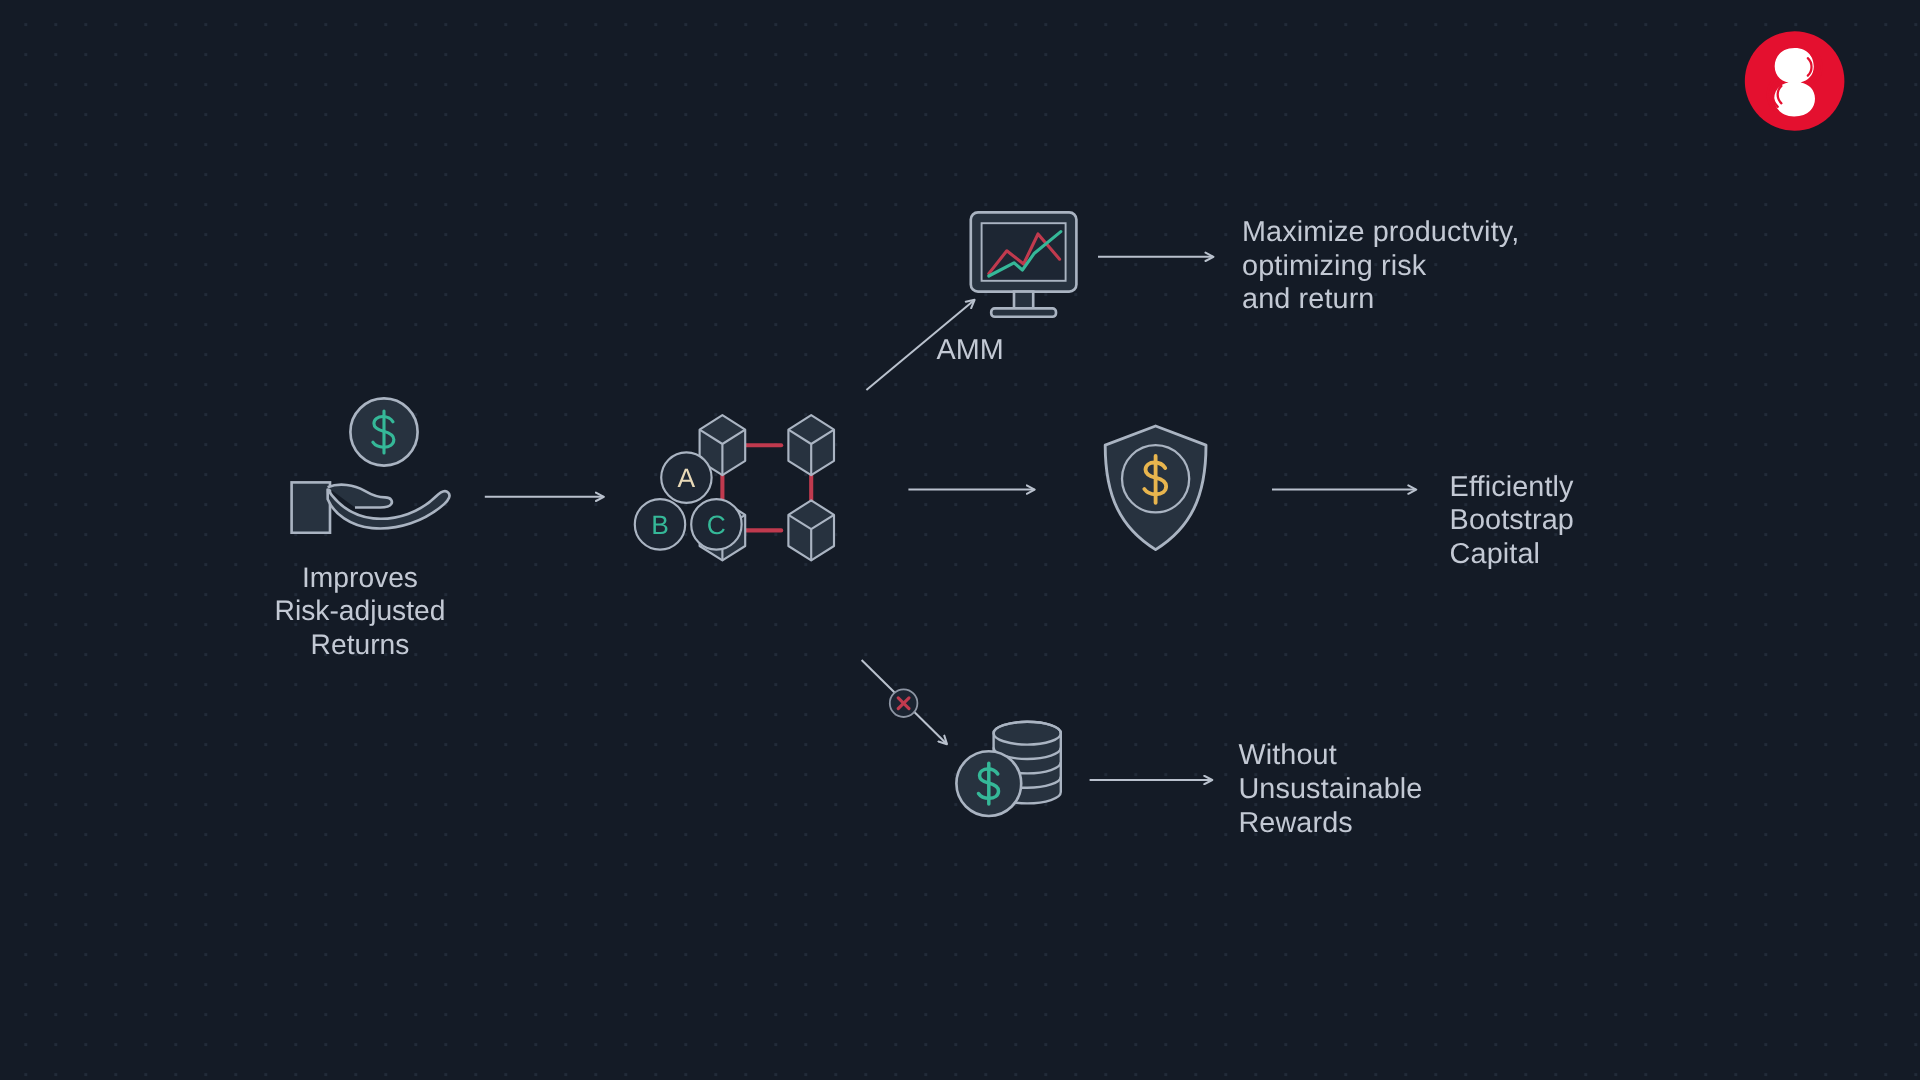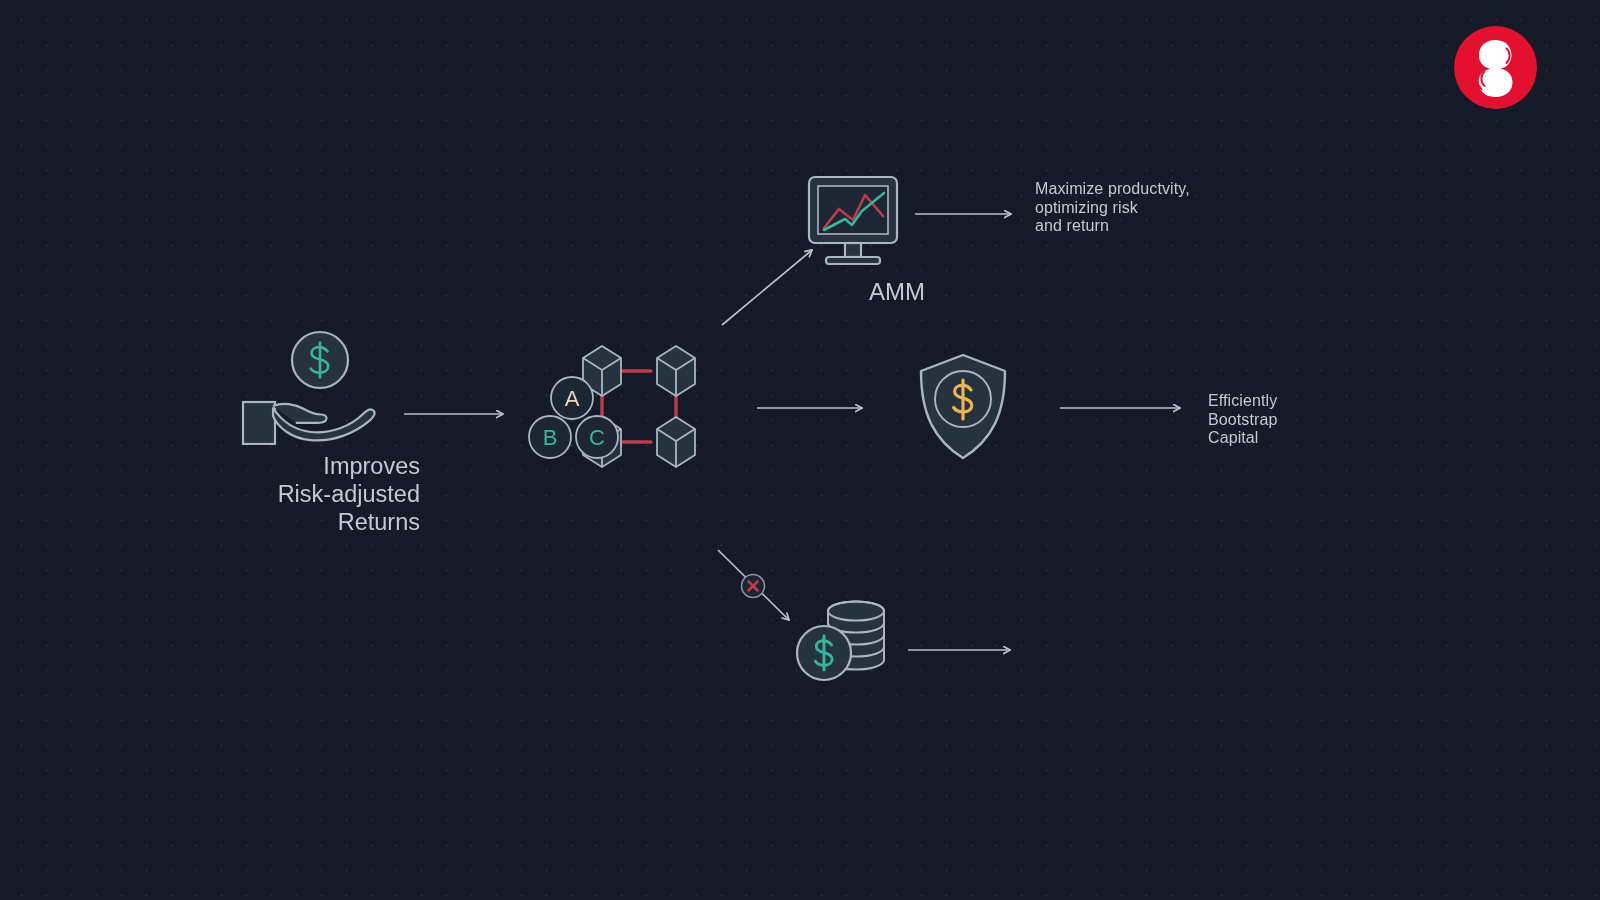--- a/index.html
+++ b/index.html
@@ -44,21 +44,21 @@
     left: 0; top: 0;
     width: 1600px;
     height: 900px;
     pointer-events: none;
   }
 
   
   .label {
     position: absolute;
     color: #c3c9d4;
-    font-size: 16px;
+    font-size: 24px;
     line-height: 1.17;
     letter-spacing: 0.1px;
     white-space: pre-line;
   }
   .label.left   { text-align: left; }
 
   .node-caption {
     position: absolute;
     color: #c3c9d4;
     font-size: 23.5px;
@@ -142,21 +142,21 @@
 
       <rect x="3" y="72" width="32" height="42" fill="#27323f" stroke="#aab4c2" stroke-width="2.2"></rect>
 
       <path d="M33 76 c10 -4 22 -2 31 3 c6 3.5 12 5.5 17 5.5 c5 0 6.5 3.3 5 5.6
                c-1.4 2.2 -4.6 2.8 -9.2 2.8 l-21 0" fill="#27323f" stroke="#aab4c2" stroke-width="2.2" stroke-linejoin="round"></path>
       <path d="M33 78 c8 12 20 22 38 24 c20 2 40 -6 52 -18 c4 -4 8 -6 10.5 -3.5
                c2.4 2.4 0.6 6 -3.4 9.6 c-16 14 -38 22 -60 20 c-18 -1.6 -32 -12 -37 -24 z" fill="#27323f" stroke="#aab4c2" stroke-width="2.2" stroke-linejoin="round"></path>
     </svg>
   </div>
 
-  <div class="node-caption" style="left:180px; top:452px; width:240px;text-align:right;">Improves
+  <div class="node-caption" style="left:180px; top:467px; width:240px;">Improves
 Risk-adjusted
 Returns</div>
 
   <div class="abs" style="left:528px; top:340px;">
     <svg width="185" height="135" viewBox="0 0 185 135">
 
       <g stroke="#c03a4e" stroke-width="3.4" stroke-linecap="round">
         <line x1="92" y1="31" x2="123" y2="31"></line>
         <line x1="74" y1="50" x2="74" y2="92"></line>
         <line x1="148" y1="50" x2="148" y2="92"></line>
@@ -209,21 +209,21 @@
     <svg width="92" height="96" viewBox="0 0 92 96">
       <rect x="2" y="2" width="88" height="66" rx="6" fill="#27323f" stroke="#aab4c2" stroke-width="2.2"></rect>
       <rect x="11" y="11" width="70" height="48" fill="#1d2633" stroke="#aab4c2" stroke-width="1.6"></rect>
       <polyline points="17,53 32,34 46,45 58,20 76,41" fill="none" stroke="#c03a4e" stroke-width="2.6" stroke-linecap="round" stroke-linejoin="round"></polyline>
       <polyline points="17,55 38,44 45,50 55,36 77,18" fill="none" stroke="#35b898" stroke-width="2.6" stroke-linecap="round" stroke-linejoin="round"></polyline>
       <rect x="38" y="68" width="16" height="14" fill="#27323f" stroke="#aab4c2" stroke-width="2.2"></rect>
       <rect x="19" y="82" width="54" height="7" rx="3" fill="#27323f" stroke="#aab4c2" stroke-width="2.2"></rect>
     </svg>
   </div>
 
-  <div class="amm-caption" style="left:780px; top:278px; width:145px;text-align:right;">AMM</div>
+  <div class="amm-caption" style="left:736px; top:278px; width:145px;">AMM</div>
 
   <div class="label left" style="left:1035px; top:180px; width:330px;">Maximize productvity,
 optimizing risk
 and return</div>
 
   <div class="abs" style="left:916px; top:352px;">
     <svg width="94" height="110" viewBox="0 0 94 110">
       <path d="M47 3 L89 19 C89 62 76 88 47 106 C18 88 5 62 5 19 Z" fill="#27323f" stroke="#aab4c2" stroke-width="2.4" stroke-linejoin="round"></path>
       <circle cx="47" cy="47" r="28" fill="none" stroke="#aab4c2" stroke-width="1.9"></circle>
       <g fill="none" stroke="#e8b54e" stroke-width="3.2" stroke-linecap="round" stroke-linejoin="round">
@@ -255,14 +255,17 @@
       <circle cx="29" cy="58" r="27" fill="#27323f" stroke="#aab4c2" stroke-width="2.2"></circle>
       <g fill="none" stroke="#35b898" stroke-width="2.9" stroke-linecap="round" stroke-linejoin="round">
         <path d="M36.5 50 c-1.9 -3 -5.2 -4.2 -8.2 -4.2 c-4 0 -7 2.2 -7 5.6
                  c0 3.4 3 5 7.6 6.1 c4.8 1.2 8.2 2.9 8.2 6.7 c0 3.8 -3.4 6.1 -8 6.1
                  c-3.6 0 -6.9 -1.3 -8.7 -4"></path>
         <line x1="29" y1="41" x2="29" y2="75"></line>
       </g>
     </svg>
   </div>
 
+  <div class="label left" style="left:1032px; top:616px; width:280px;">Without
+Unsustainable
+Rewards</div>
 
 </div>
 
 </body></html>

